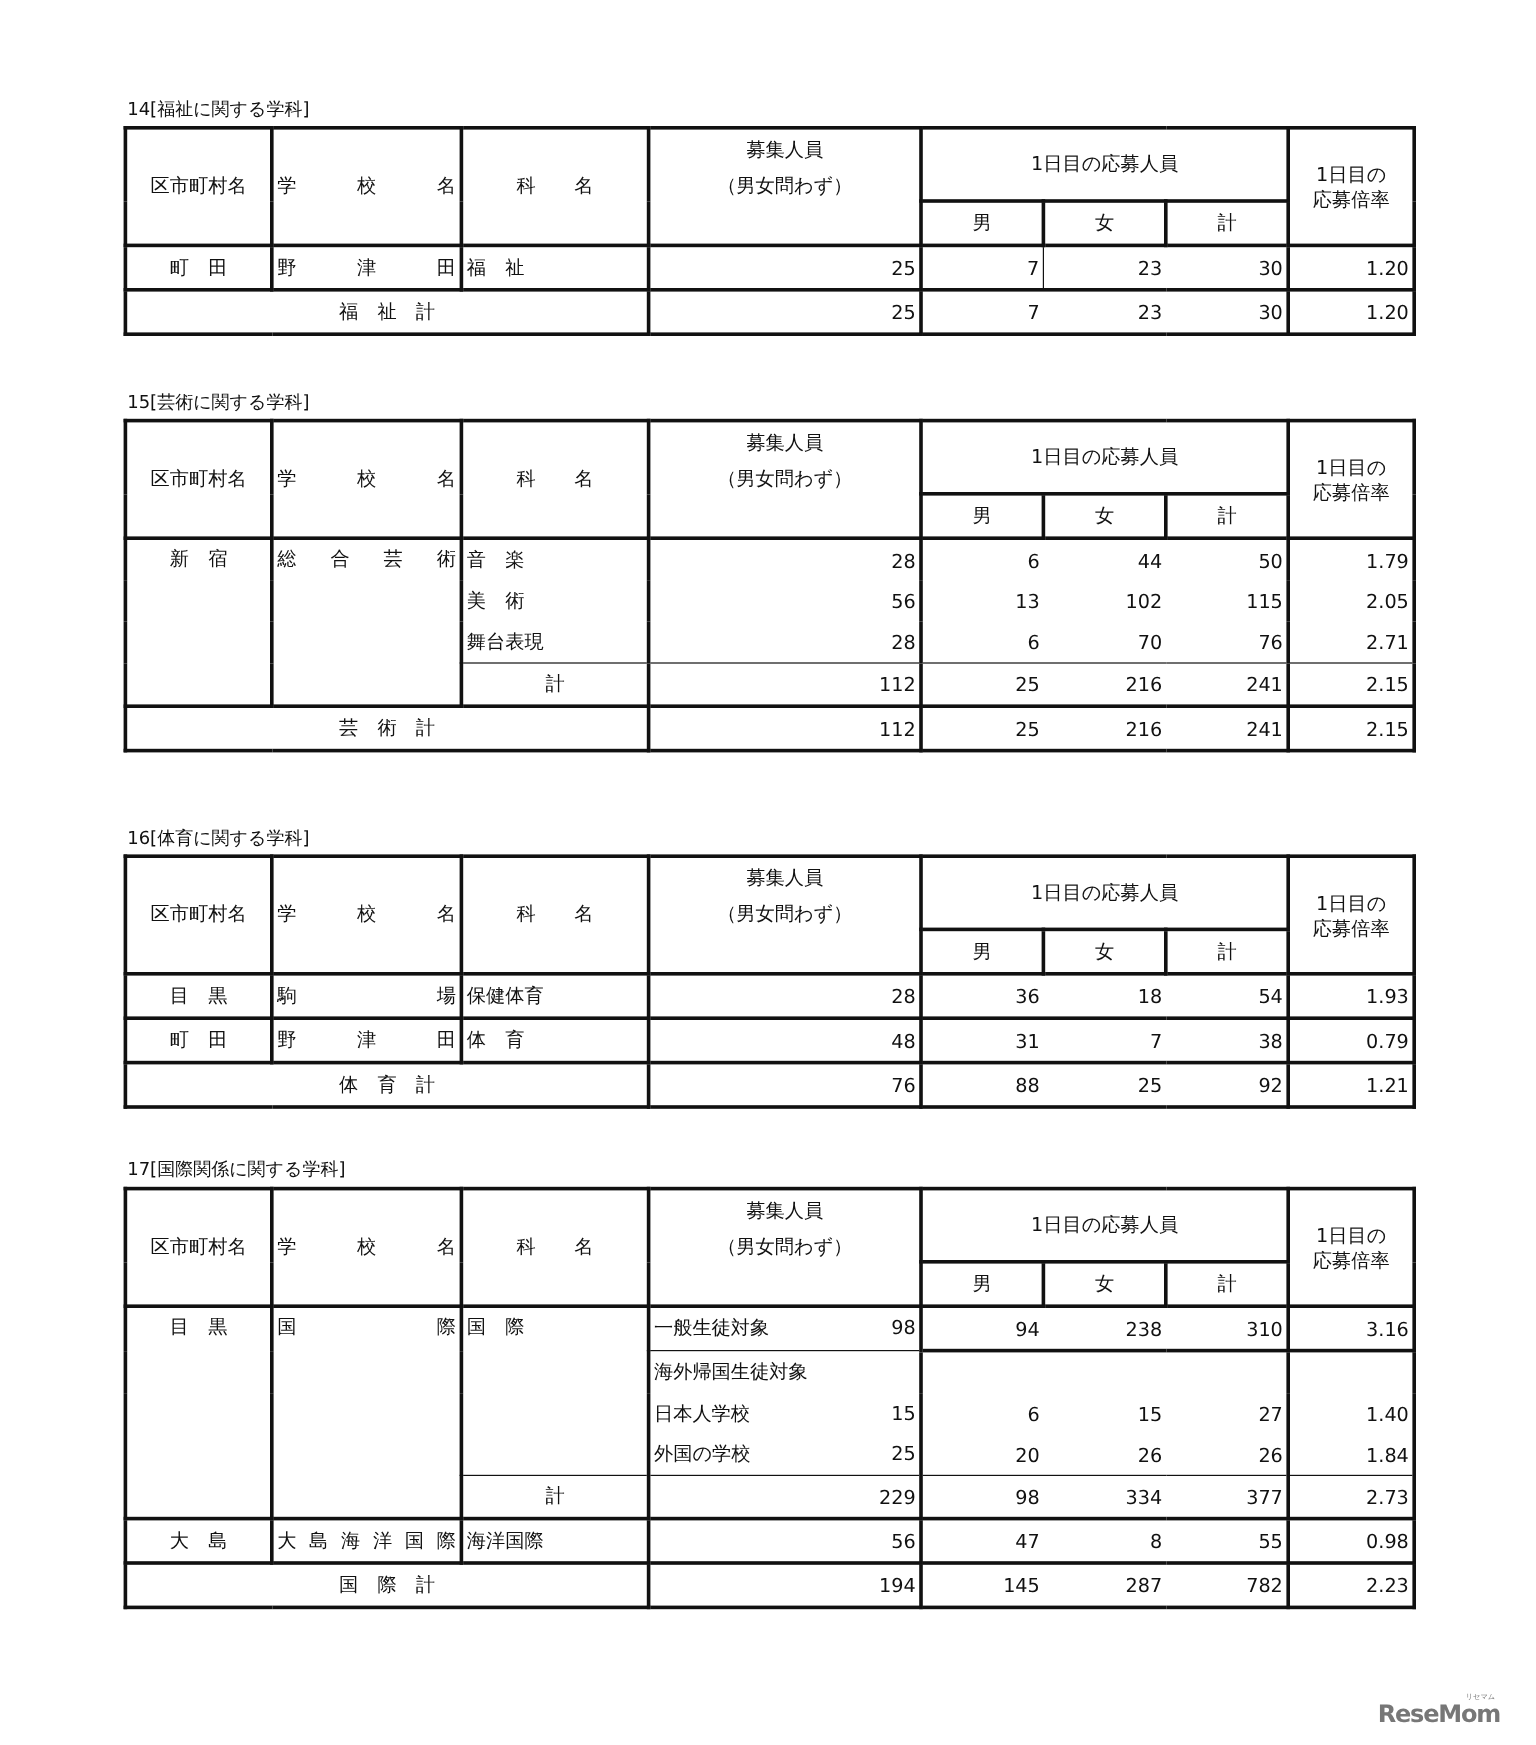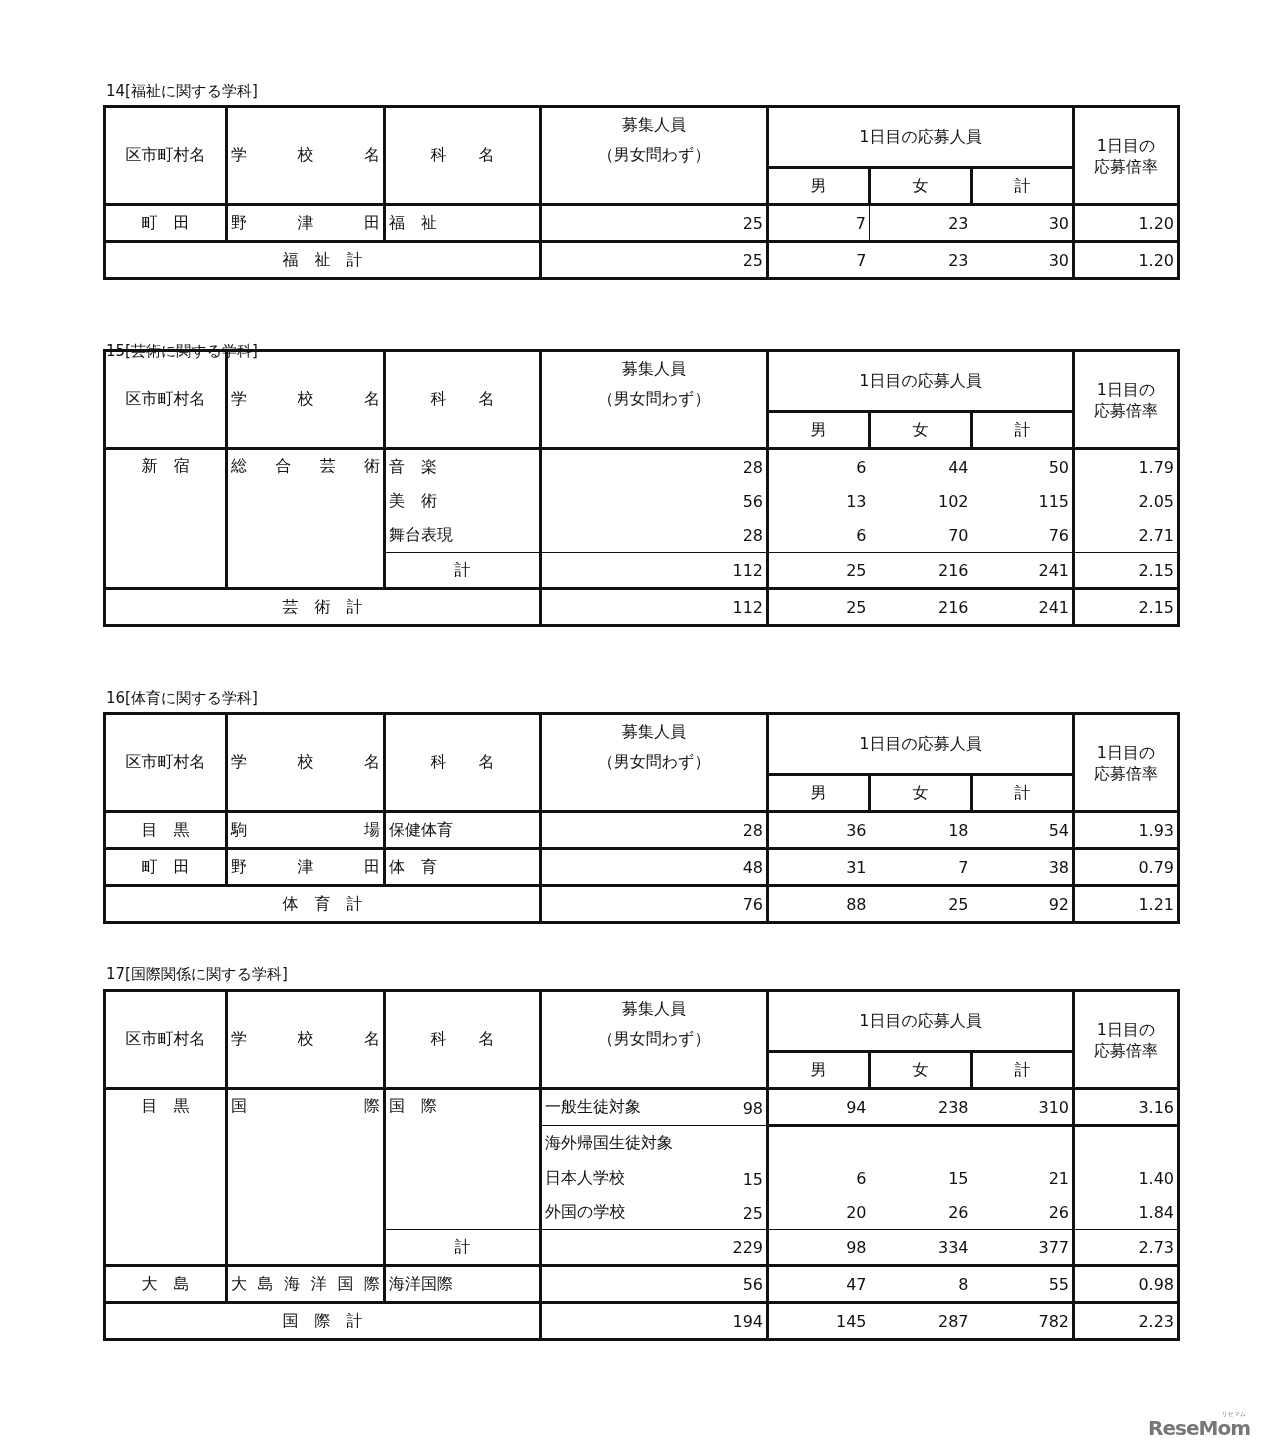--- a/index.html
+++ b/index.html
@@ -11,21 +11,21 @@
   table.t td { border: 3px solid #111; padding: 0 3px; height: 34px; white-space: nowrap; overflow: hidden; }
   table.t td.thin-b { border-bottom: 1px solid #111; }
   table.t td.thin-t { border-top: 1px solid #111; }
   table.t td.nob { border-bottom: none; }
   table.t td.not { border-top: none; }
   .c { text-align: center; }
   .r { text-align: right; }
   .l { text-align: left; }
   .hdr td { vertical-align: middle; }
   .spread { display: flex; justify-content: space-between; width: 100%; }
-  .sub-cell { display: flex; justify-content: space-between; align-items: flex-end; }
+  .sub-cell { display: flex; justify-content: space-between; align-items: flex-start; }
   .watermark { position: absolute; right: 30px; bottom: 14px; font-family: "DejaVu Sans", sans-serif;
                font-weight: bold; font-size: 20px; color: #777; letter-spacing: -1px; }
   .watermark small { font-size: 6px; position: absolute; top: -6px; right: 4px; font-weight: normal; letter-spacing: 0; }
 </style>
 </head>
 <body>
 
 <div class="sec-title" style="top:82px;">14[福祉に関する学科]</div>
 <table class="t" style="top:105px;">
   <colgroup>
@@ -84,21 +84,21 @@
     <td colspan="3" class="c">福　祉　計</td>
     <td class="r">25</td>
     <td class="r" style="border-right:none">7</td>
     <td class="r" style="border-left:none;border-right:none">23</td>
     <td class="r" style="border-left:none">30</td>
     <td class="r">1.20</td>
   </tr>
 </tbody>
   </table>
 
-<div class="sec-title" style="top:342px;">15[芸術に関する学科]</div>
+<div class="sec-title" style="top:326px;">15[芸術に関する学科]</div>
 <table class="t" style="top:349px;">
   <colgroup>
     <col style="width:122px">
       <col style="width:158px">
       <col style="width:156px">
       <col style="width:227px">
     <col style="width:102px">
       <col style="width:102px">
       <col style="width:102px">
       <col style="width:105px">
@@ -331,21 +331,21 @@
 
   <tr>
     <td class="nob not">
           <div class="sub-cell">
             <span>日本人学校</span>
             <span>15</span>
           </div>
         </td>
     <td class="r nob not" style="border-right:none">6</td>
     <td class="r nob not" style="border-left:none;border-right:none">15</td>
-    <td class="r nob not" style="border-left:none">21</td>
+    <td class="r nob not" style="border-left:none">27</td>
     <td class="r nob not">1.40</td>
   </tr>
 
   <tr>
     <td class="thin-b not">
           <div class="sub-cell">
             <span>外国の学校</span>
             <span>25</span>
           </div>
         </td>

